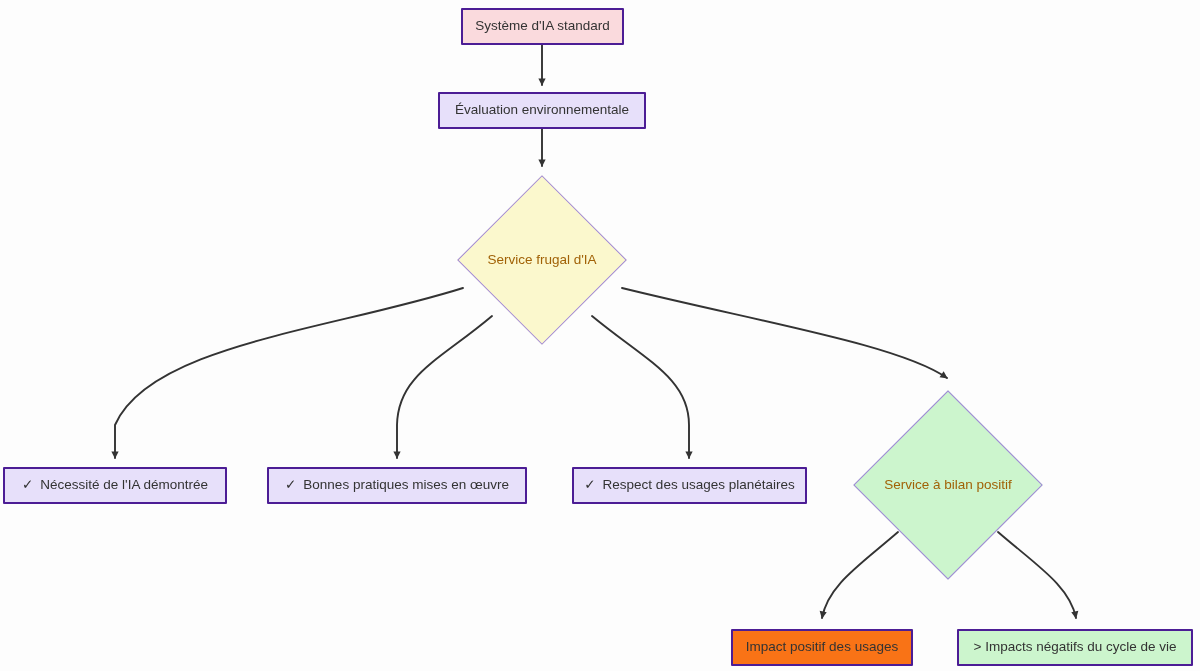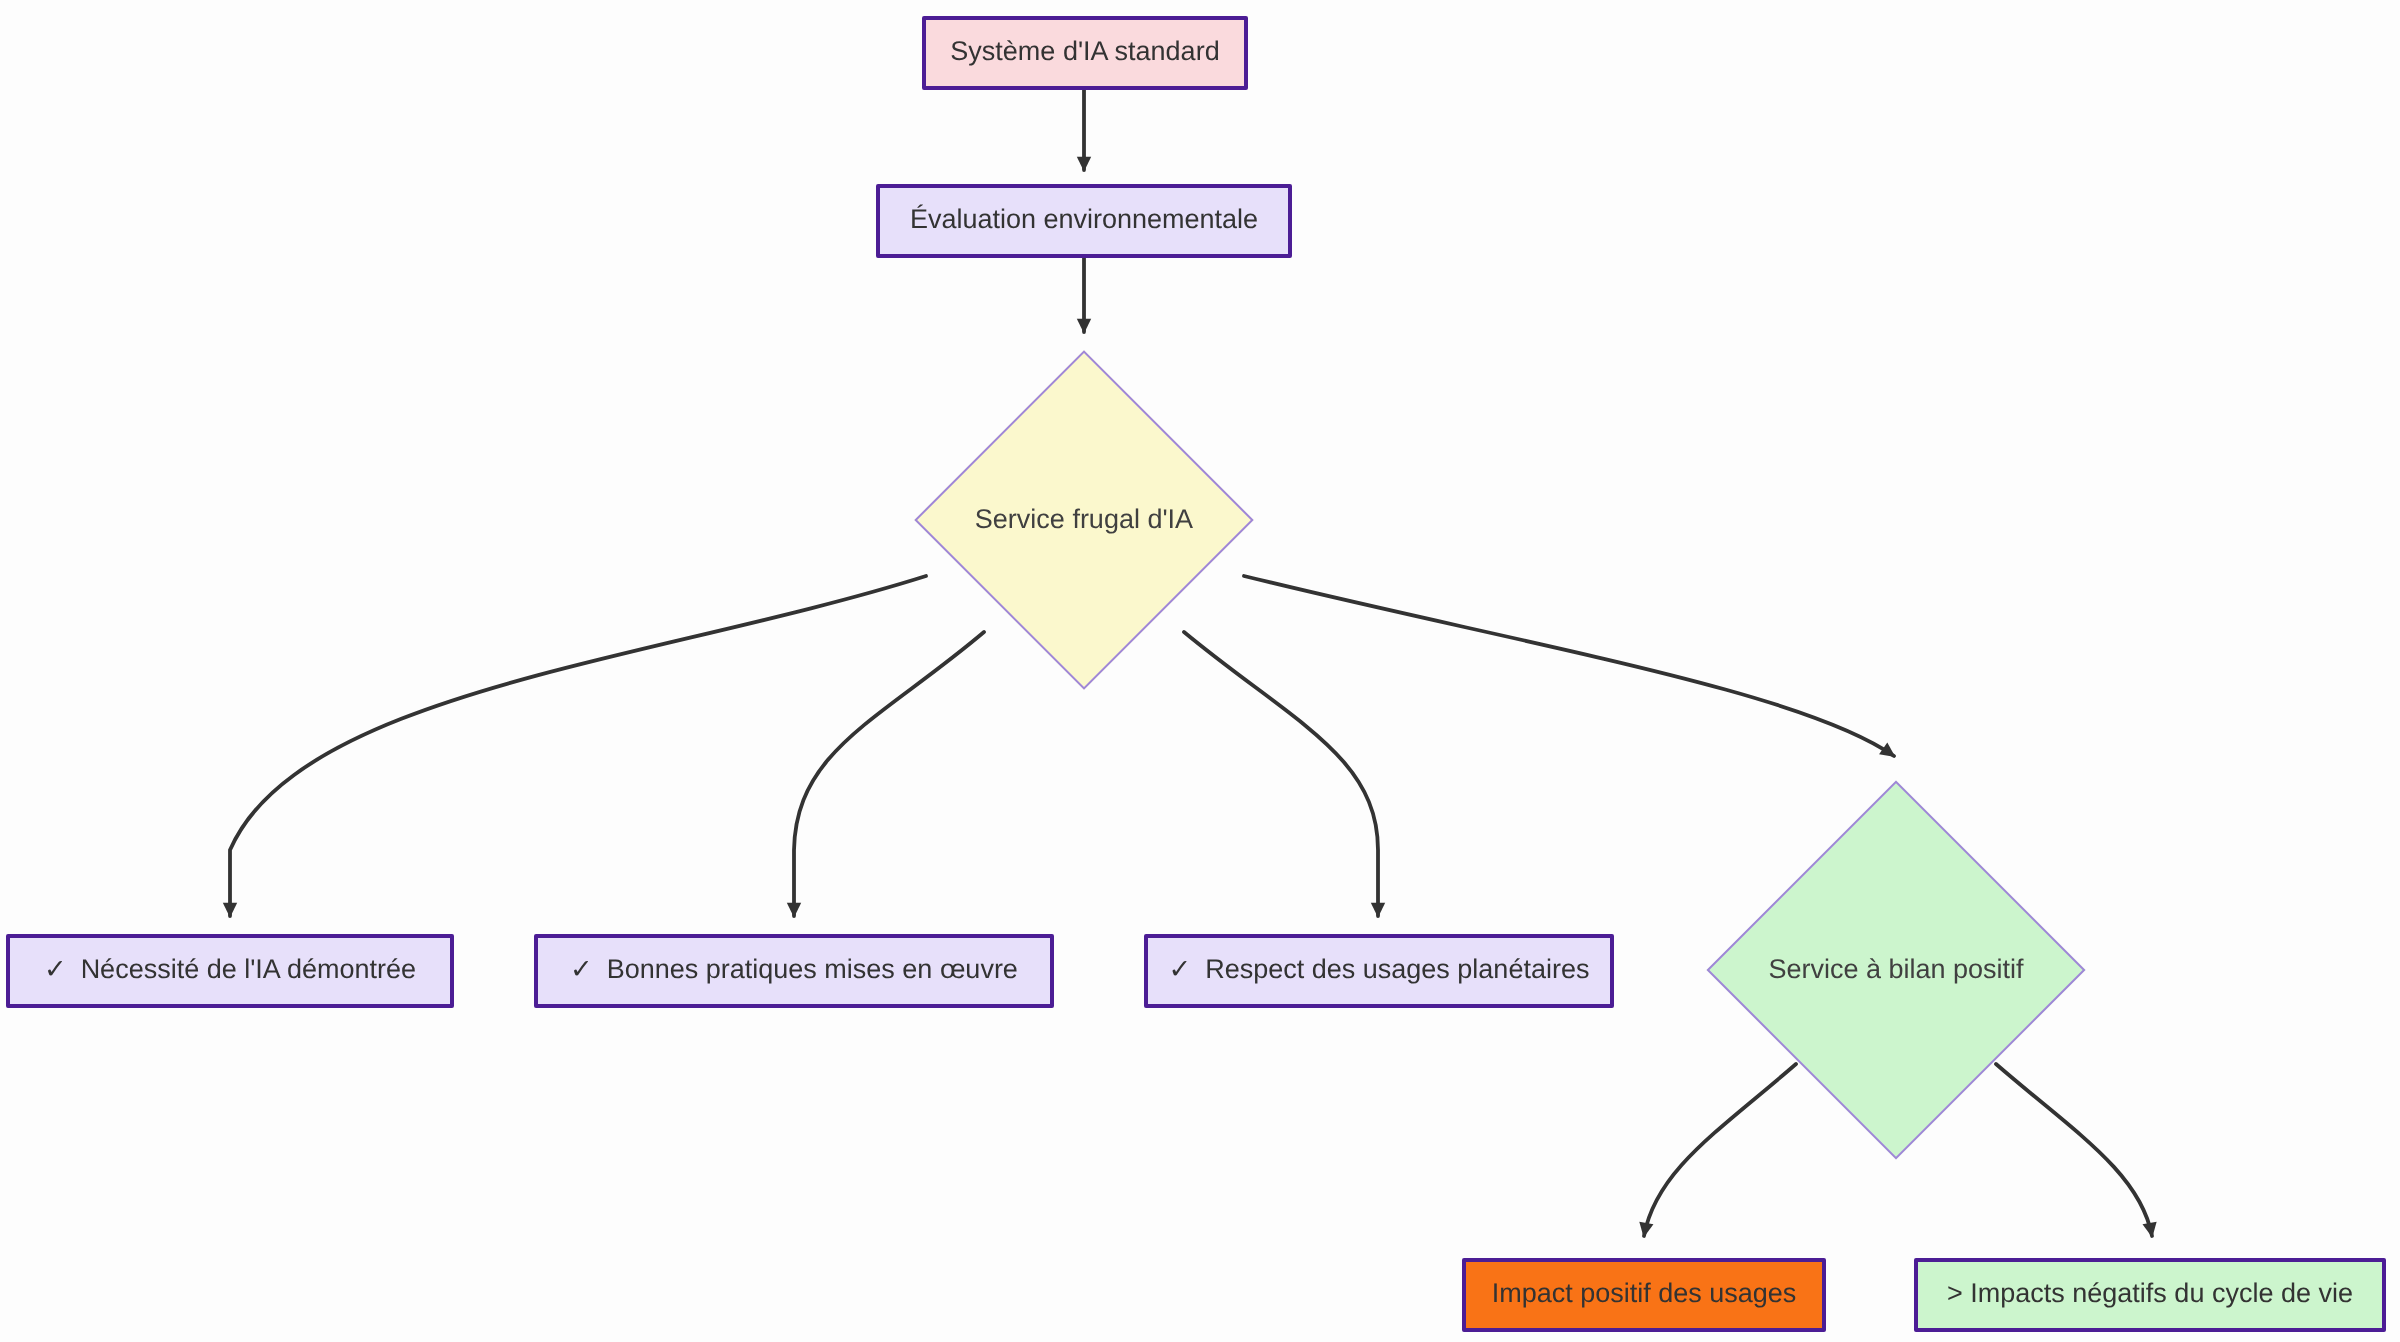--- a/index.html
+++ b/index.html
@@ -54,21 +54,21 @@
     position: absolute;
     left: 50%;
     top: 50%;
     box-sizing: border-box;
     border: 1px solid #9f86d8;
     transform: translate(-50%, -50%) rotate(45deg);
   }
   .node-diamond .dia-label {
     position: relative;
     z-index: 2;
-    color: #404040;
+    color: #a16207;
   }
   .check {
     margin-right: 7px;
     color: #333333;
   }
 </style>
 </head>
 <body>
 
 <div id="canvas">

